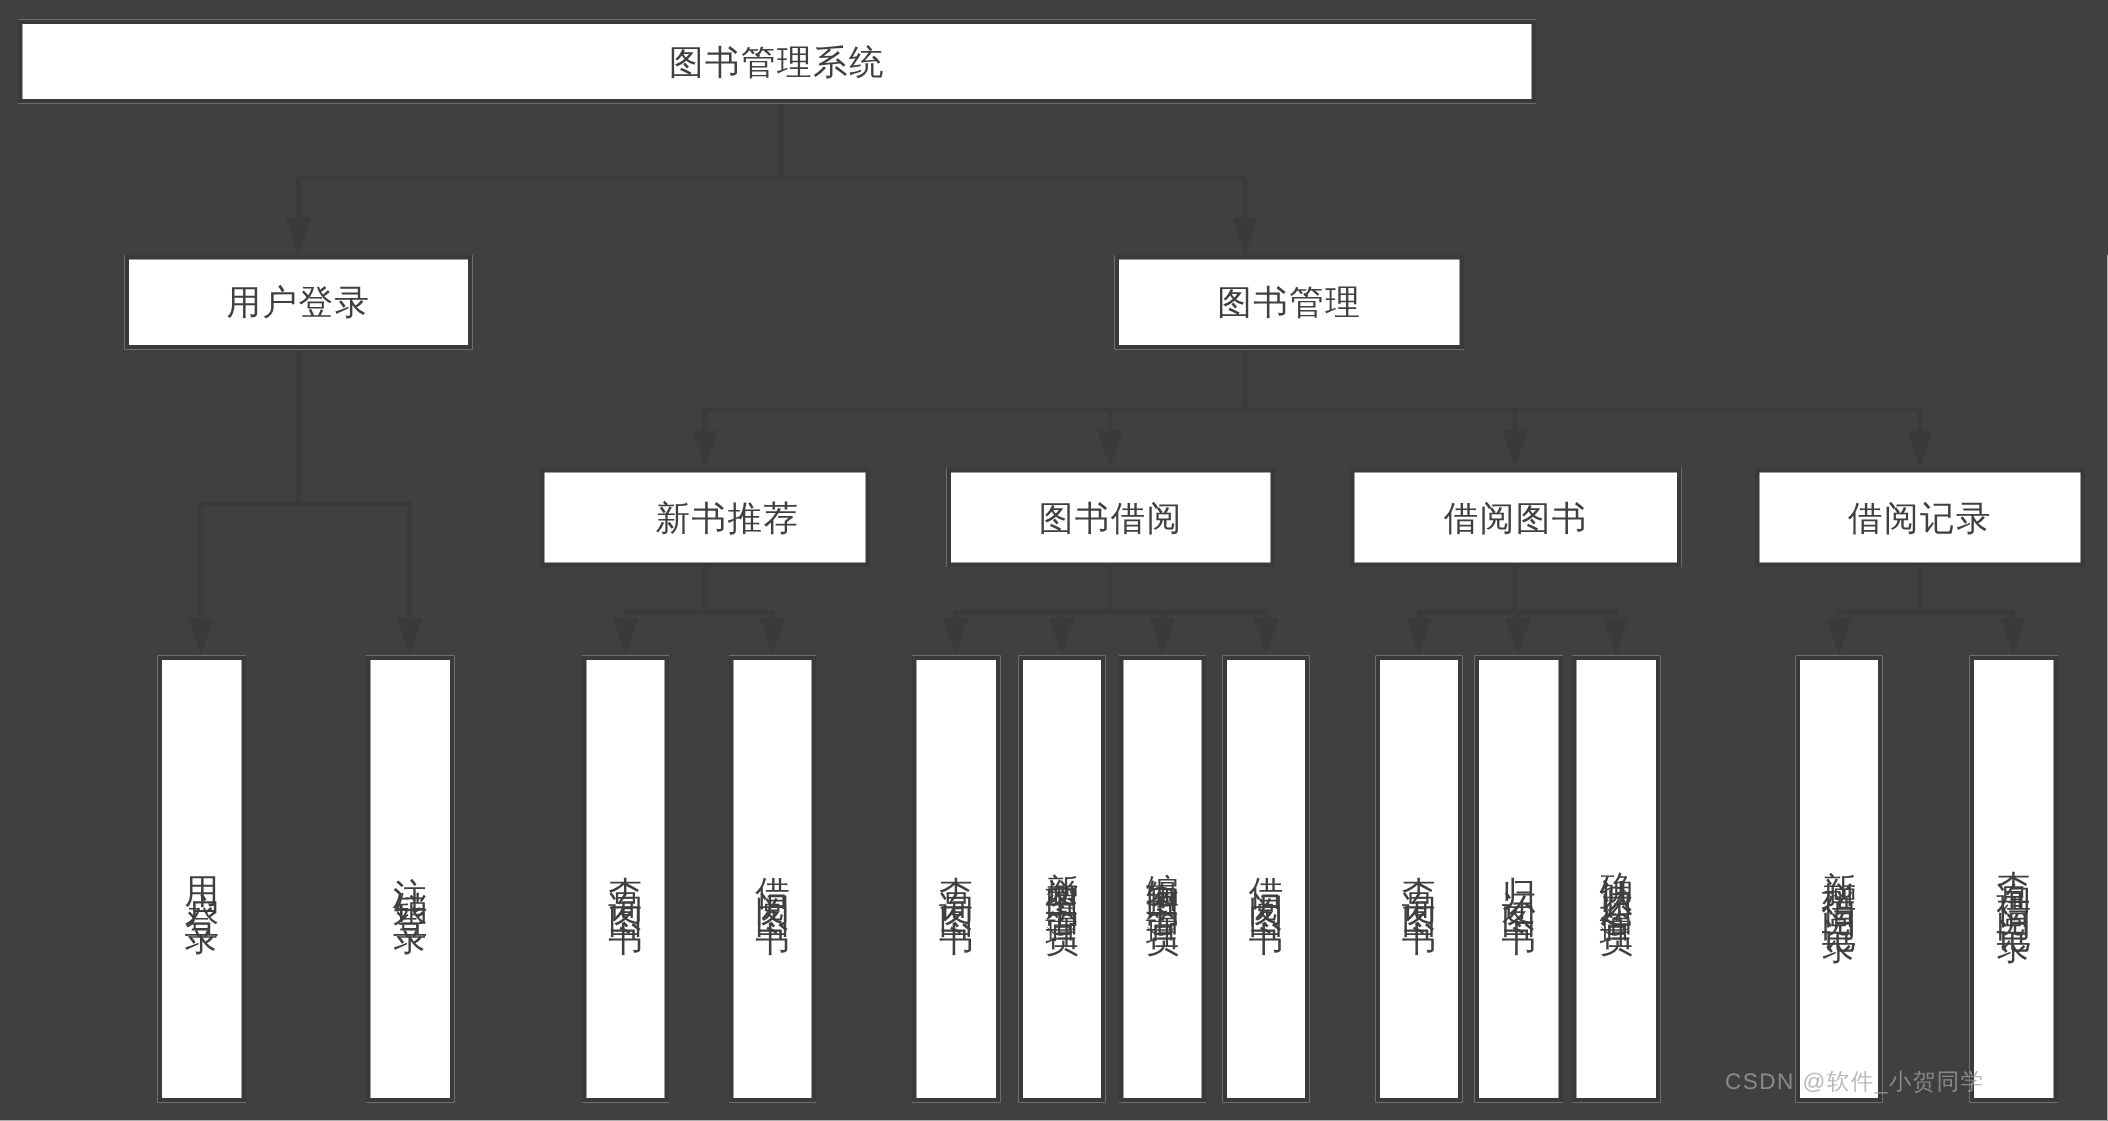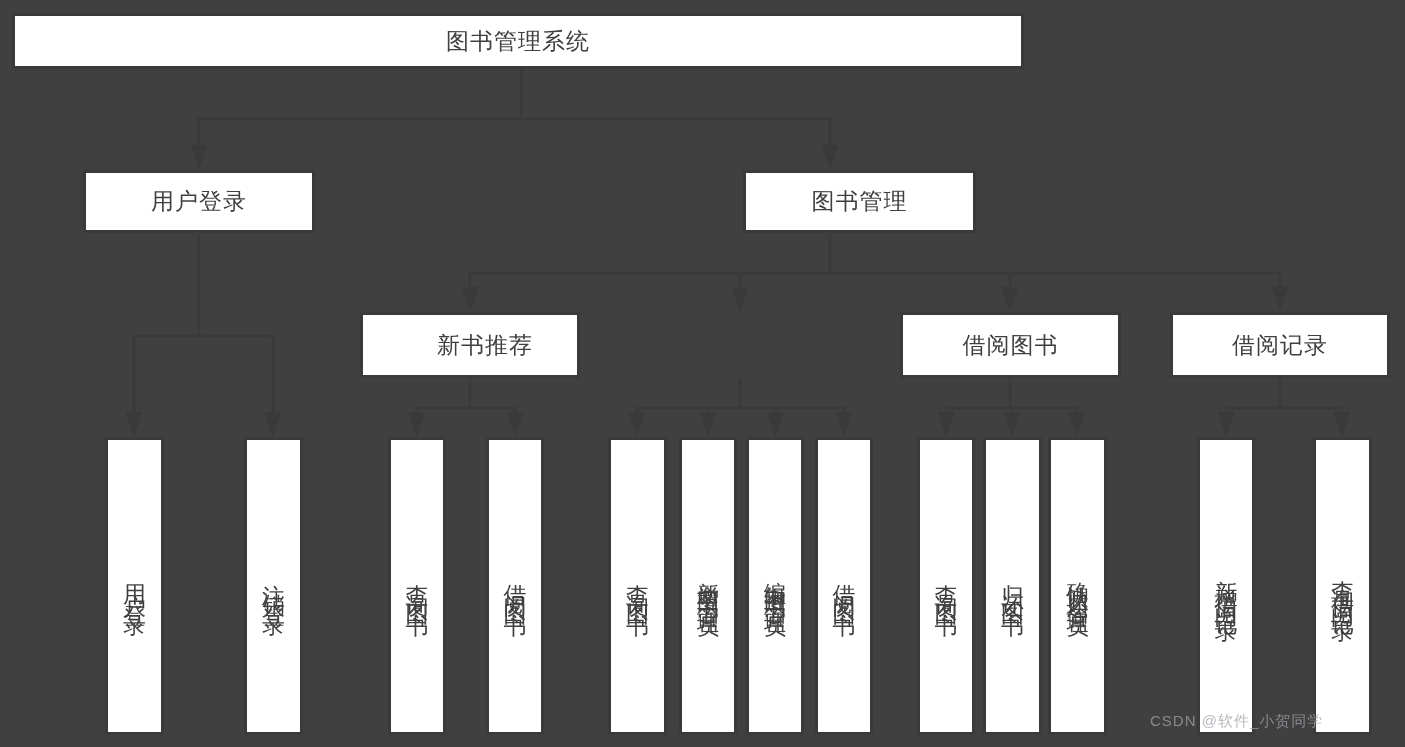--- a/index.html
+++ b/index.html
@@ -124,20 +124,23 @@
   <div class="node n-login">
     <span>用户登录</span>
   </div>
   <div class="node n-mgmt">
     <span>图书管理</span>
   </div>
 
   <div class="node n-l3-rec">
     <span>新书推荐</span>
   </div>
+  <div class="node n-l3-borrow">
+    <span>图书借阅</span>
+  </div>
   <div class="node n-l3-current">
     <span>借阅图书</span>
   </div>
   <div class="node n-l3-records">
     <span>借阅记录</span>
   </div>
 
   <div class="node v leaf n-a1">
     <span>用户登录</span>
   </div>

